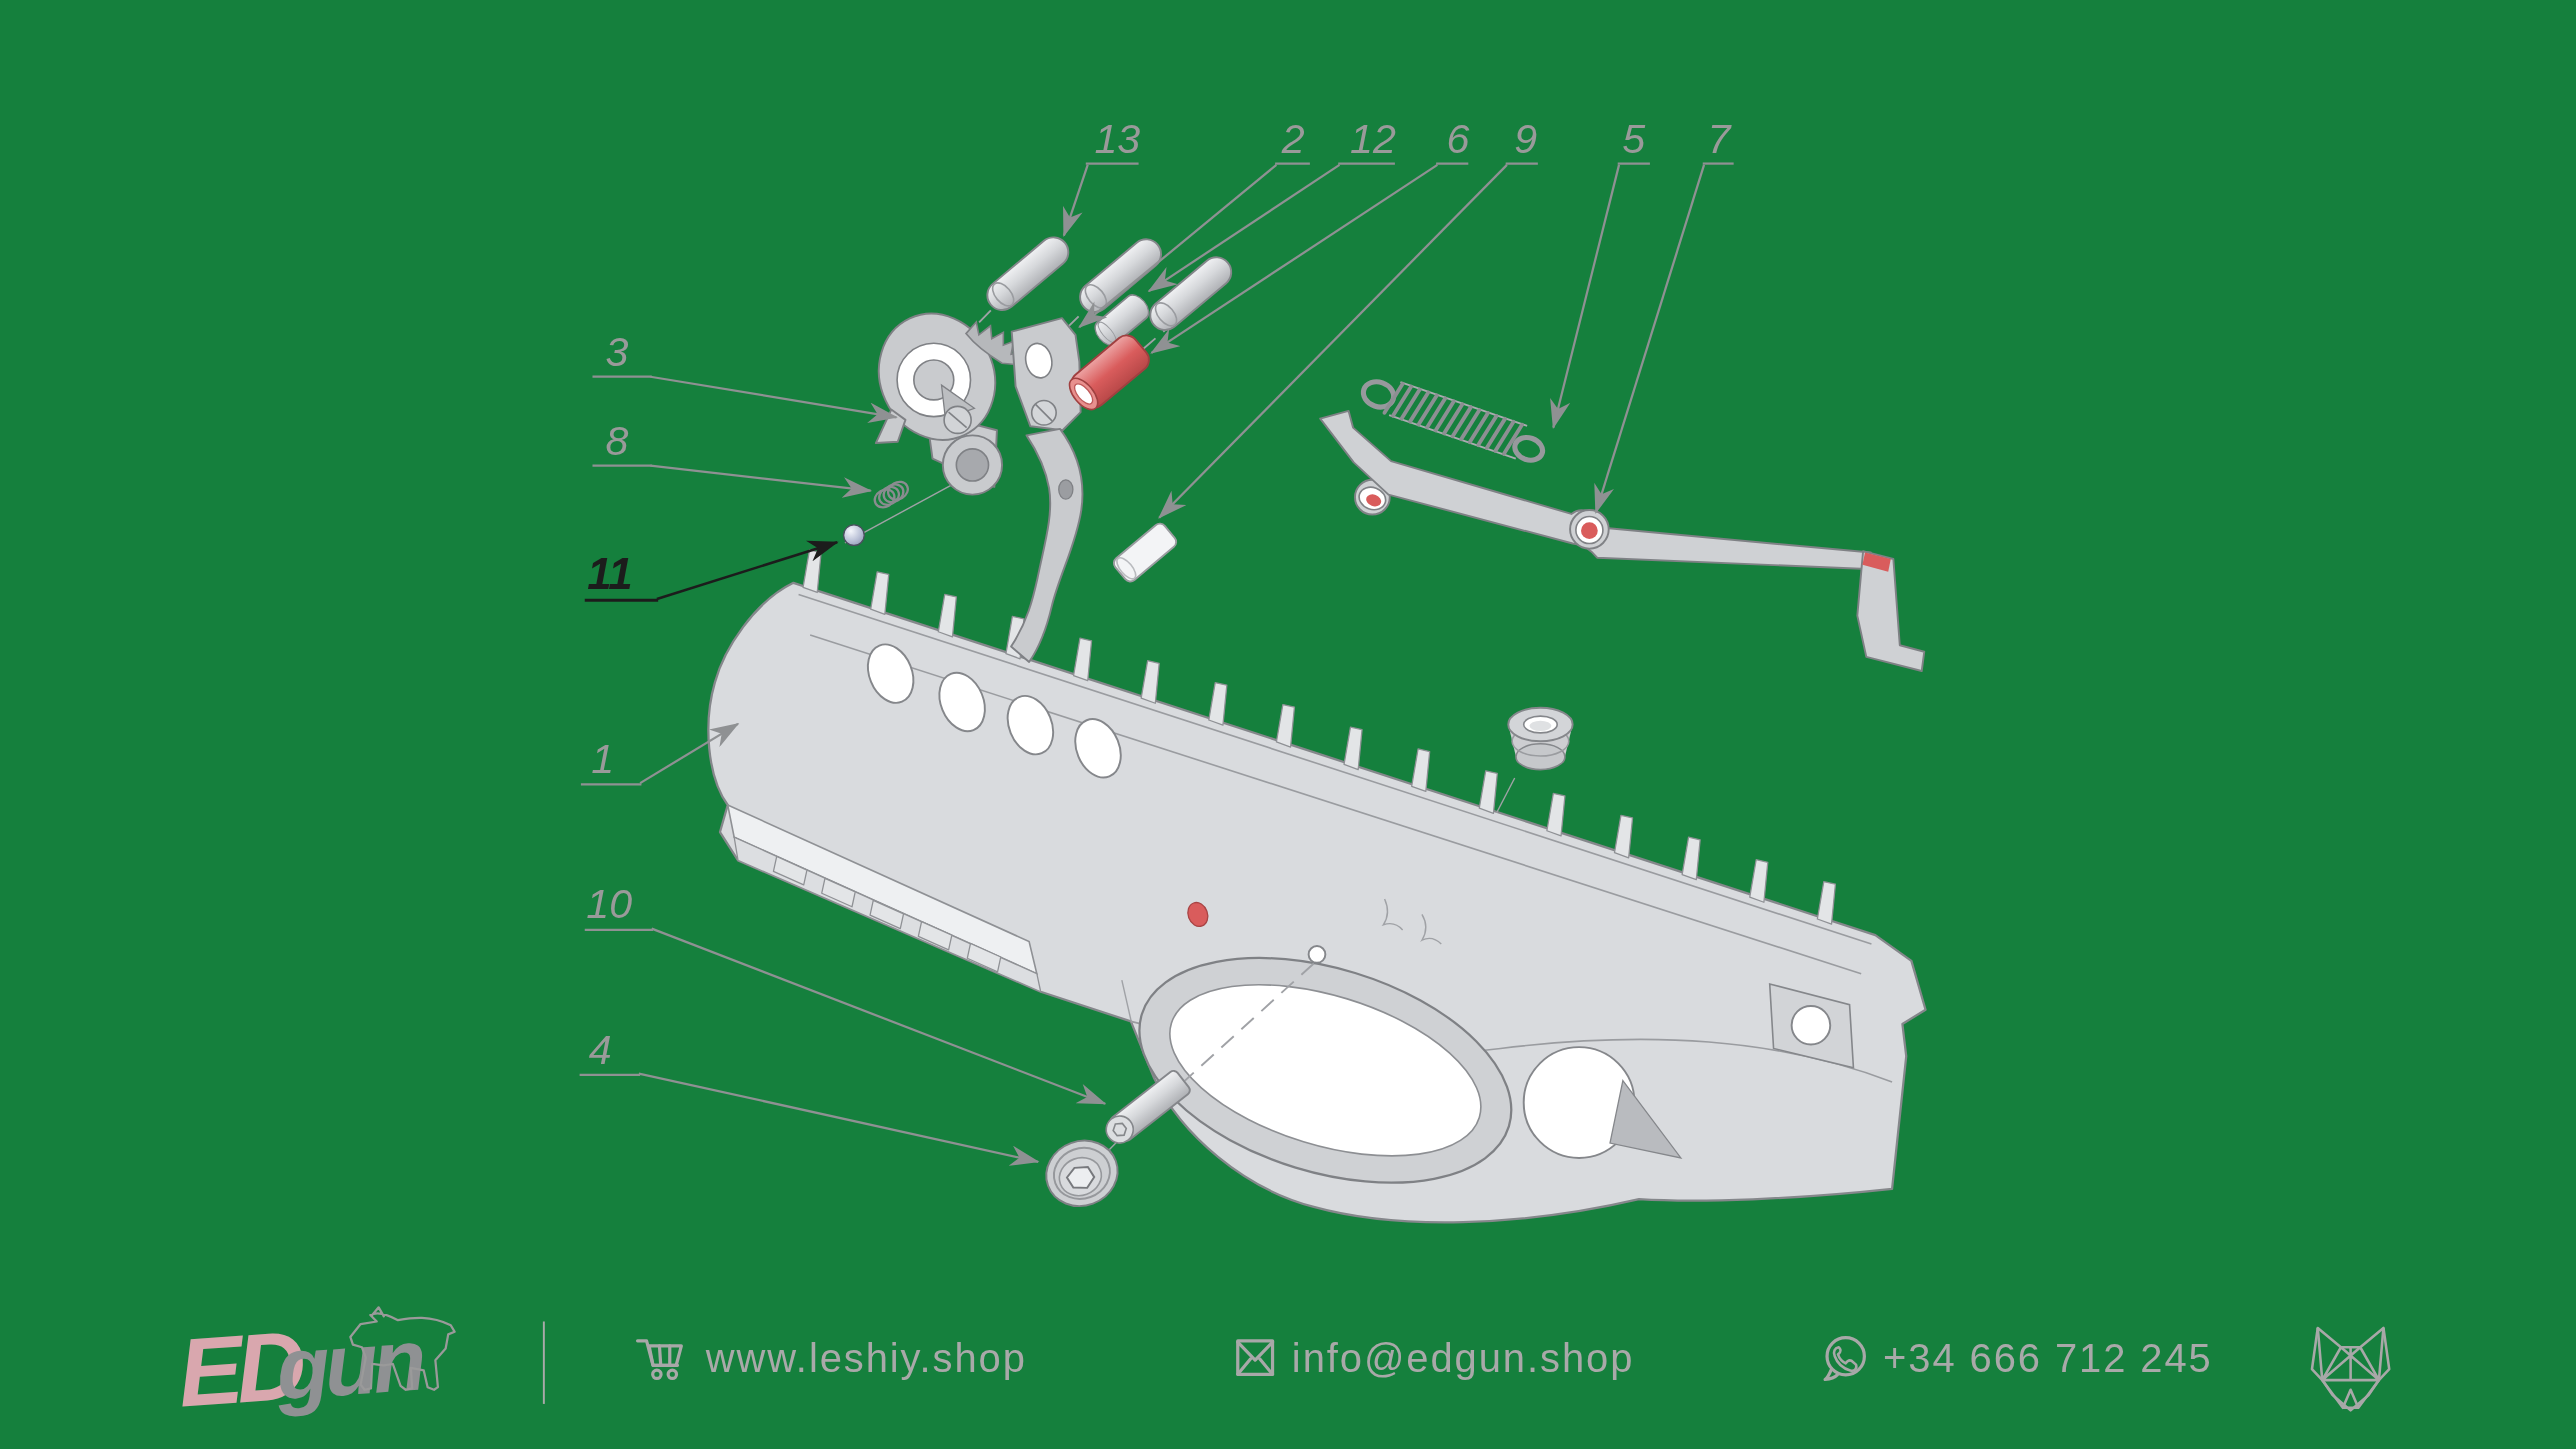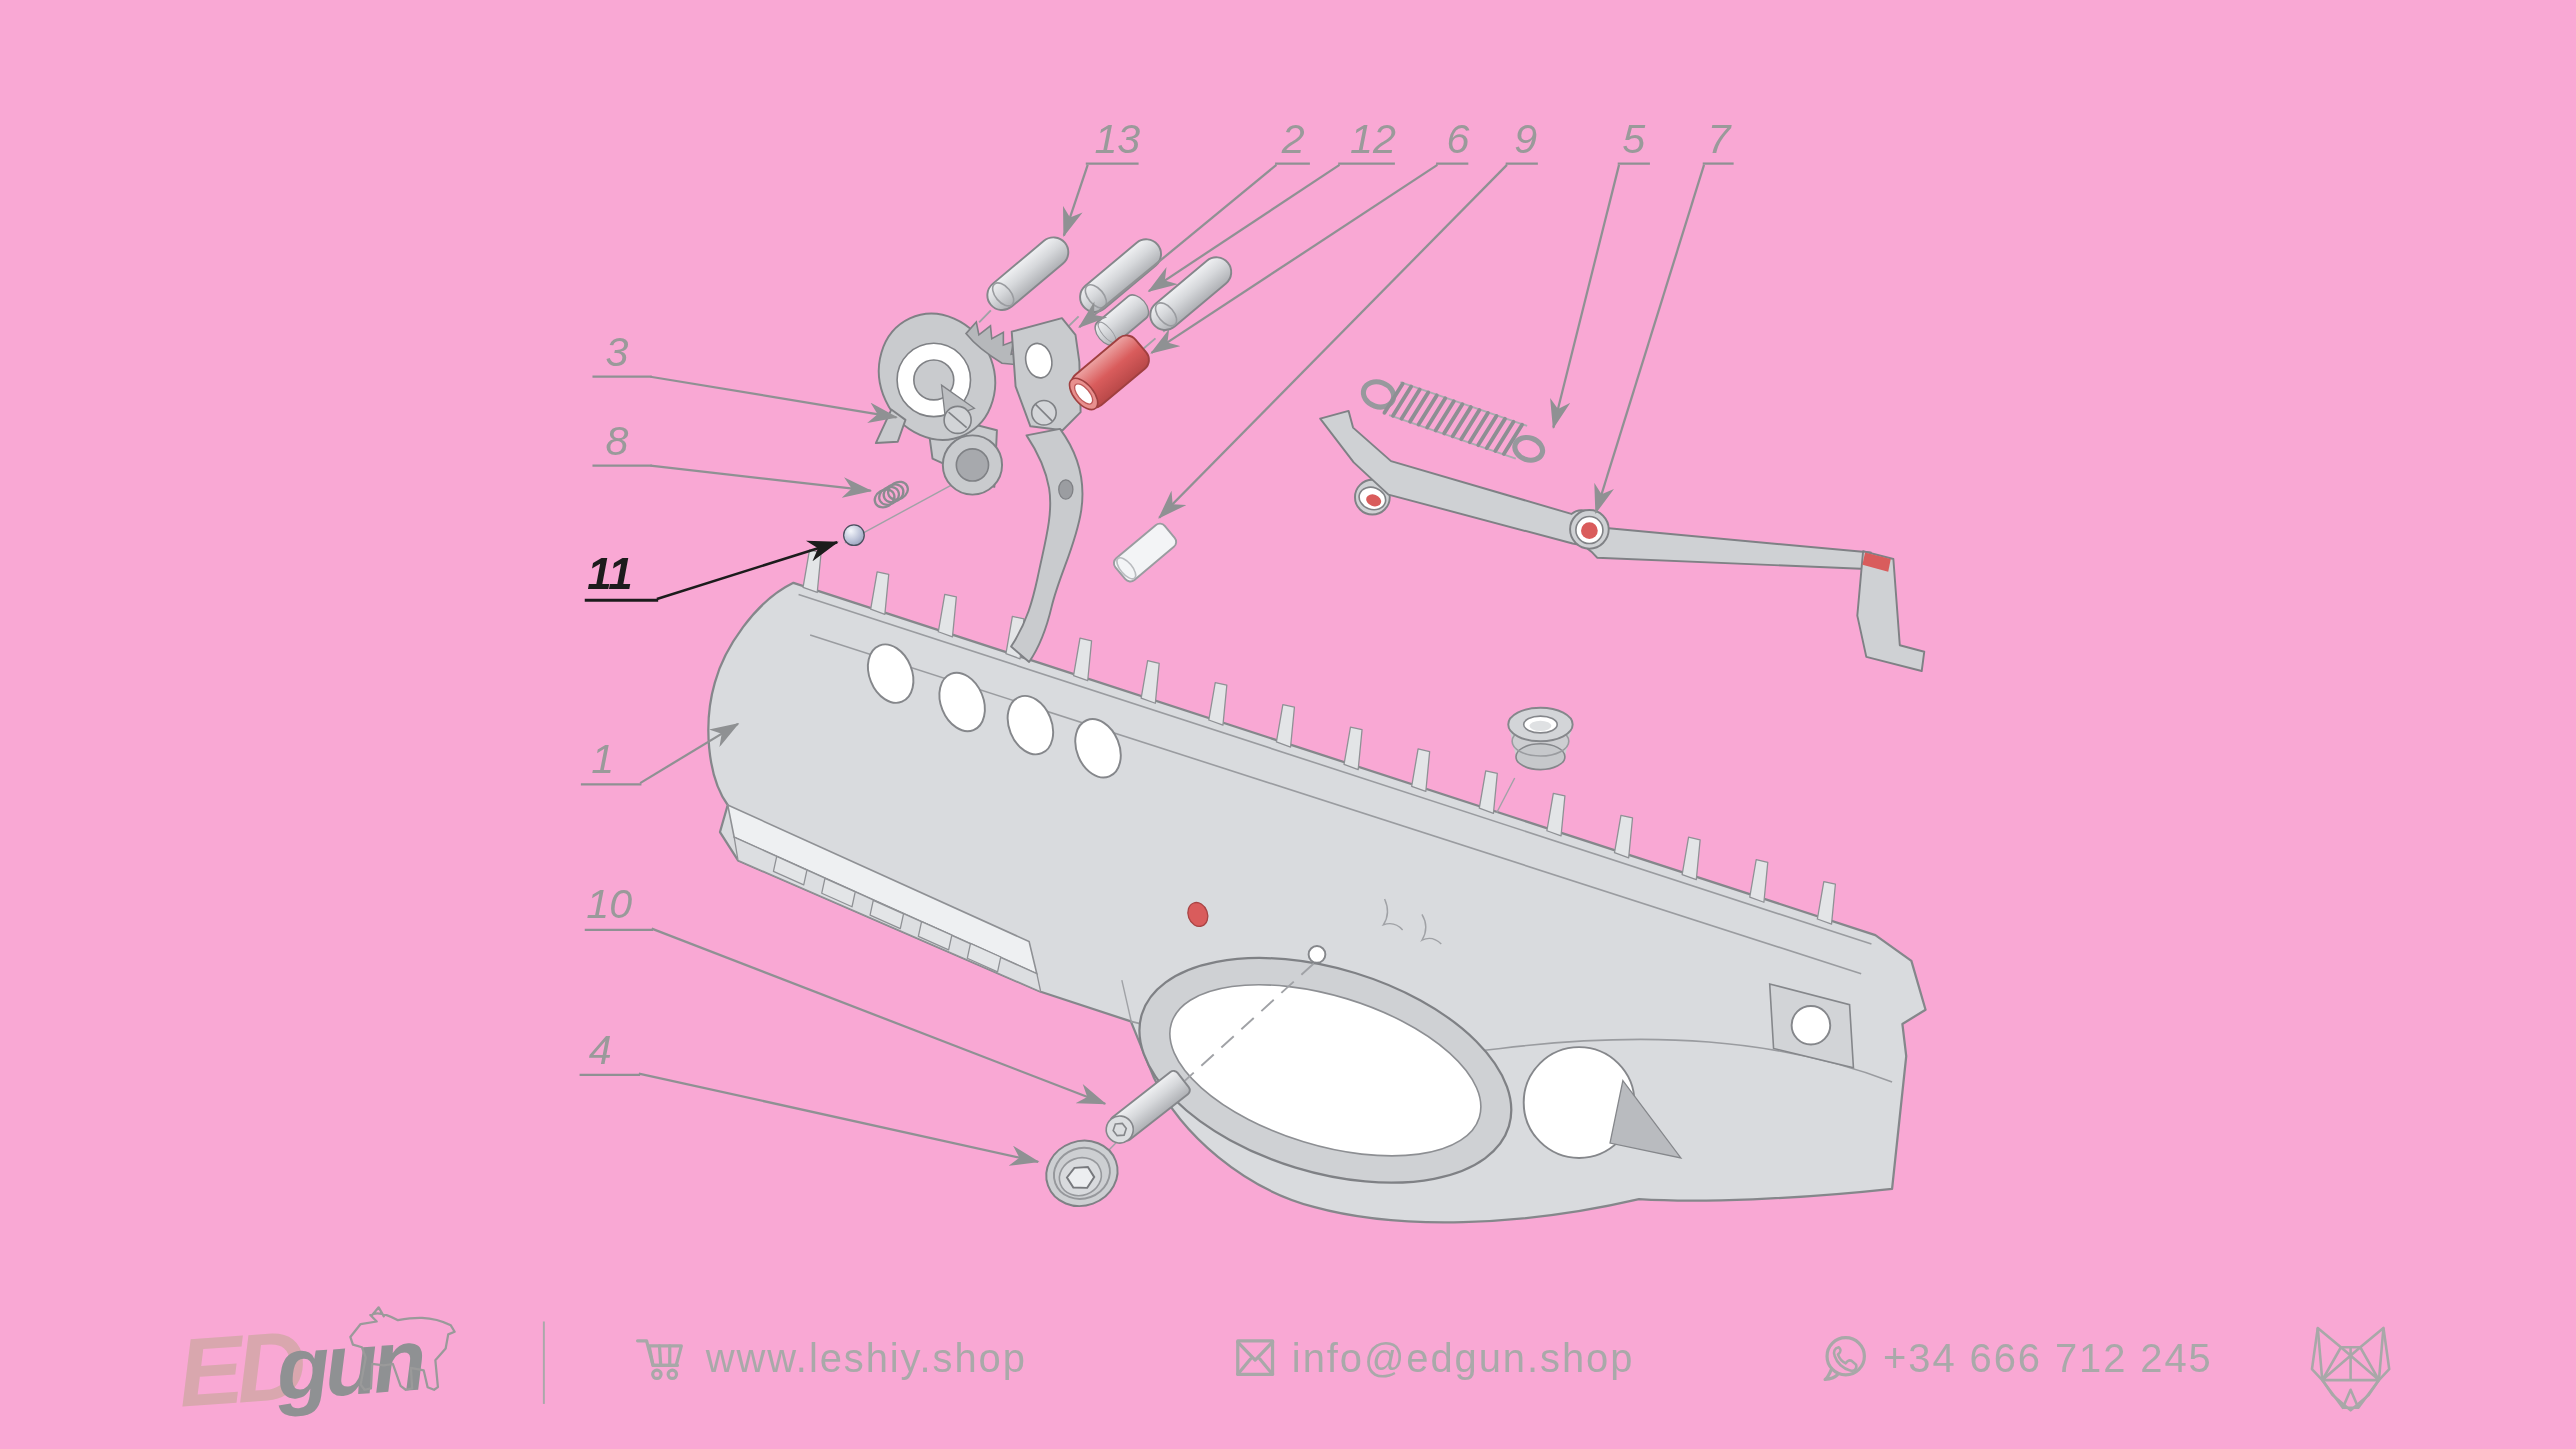--- a/index.html
+++ b/index.html
@@ -1,16 +1,16 @@
 <!DOCTYPE html>
 <html style="font-size:10.3px"><head>
 <meta charset="utf-8">
 <style>
   html,body{margin:0;padding:0;background:#ffffff;}
-  .stage{width:2576px;height:1449px;position:relative;background:#f9a8d4;overflow:hidden;}
+  .stage{width:2576px;height:1449px;position:relative;background:#15803d;overflow:hidden;}
   svg{display:block;}
   .ol   { fill:#d9dbde; stroke:#85878b; stroke-width:3.5; stroke-linejoin:round; }
   .p1   { fill:#cfd1d4; stroke:#7f8185; stroke-width:3; stroke-linejoin:round; }
   .p2   { fill:#c9cbce; stroke:#7f8185; stroke-width:3; stroke-linejoin:round; }
   .p3   { fill:#e3e5e7; stroke:#8f9195; stroke-width:2; stroke-linejoin:round; }
   .wh   { fill:#ffffff; stroke:#85878b; stroke-width:3; }
   .ln   { fill:none; stroke:#9a9ca0; stroke-width:2.5; }
   .dash { fill:none; stroke:#a0a2a6; stroke-width:3; stroke-dasharray:26 16; }
   .thin { fill:none; stroke:#a0a2a6; stroke-width:2.2; }
   .lead { fill:none; stroke:#8f9193; stroke-width:3.5; }

